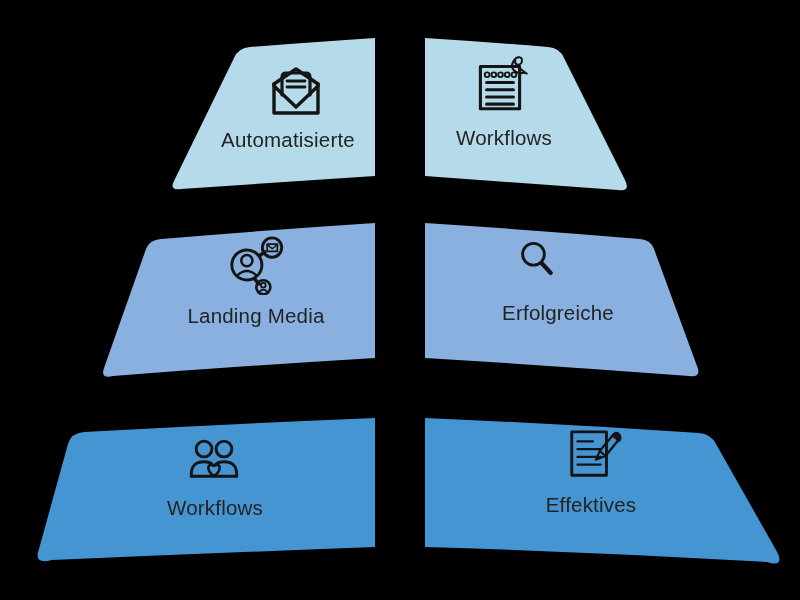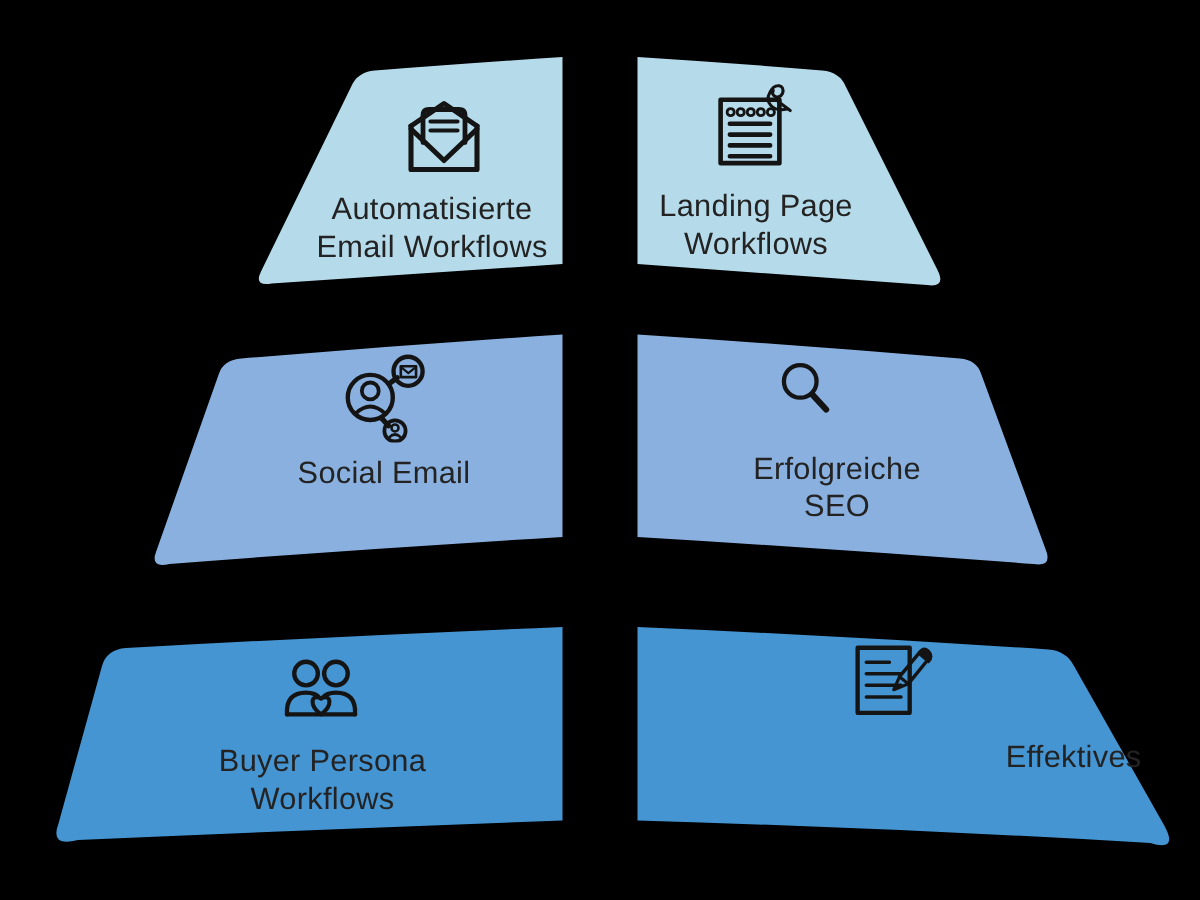--- a/index.html
+++ b/index.html
@@ -98,39 +98,35 @@
       <path d="M17,15 H33 M17,23 H41 M17,31 H41 M17,39 H41" stroke-width="2.4"></path>
       <path d="M40,25 L54,8" stroke-width="2.4"></path>
       <path d="M46,30 L59,14" stroke-width="2.4"></path>
       <path d="M53,9 Q56,3.5 60,7 Q64,11 60,15 Z" fill="currentColor" stroke-width="1.5"></path>
       <path d="M40,25 L36,34 L46,30 Z" stroke-width="2.2"></path>
     </svg>
   </span>
 
   <div class="label" style="left:288px; top:127px;">
     <div>Automatisierte</div>
-    <div>Email Workflows</div>
   </div>
 
   <div class="label" style="left:504px; top:125px;">
-    <div>Landing Page</div>
     <div>Workflows</div>
   </div>
 
   <div class="label" style="left:256px; top:303px;">
-    <div>Social Email</div>
+    <div>Landing Media</div>
   </div>
 
   <div class="label" style="left:558px; top:300px;">
     <div>Erfolgreiche</div>
-    <div>SEO</div>
   </div>
 
   <div class="label" style="left:215px; top:495px;">
-    <div>Buyer Persona</div>
     <div>Workflows</div>
   </div>
 
-  <div class="label" style="left:591px; top:492px;text-align:right;">
+  <div class="label" style="left:591px; top:492px;">
     <div>Effektives</div>
   </div>
 
 </div>
 
 </body></html>

